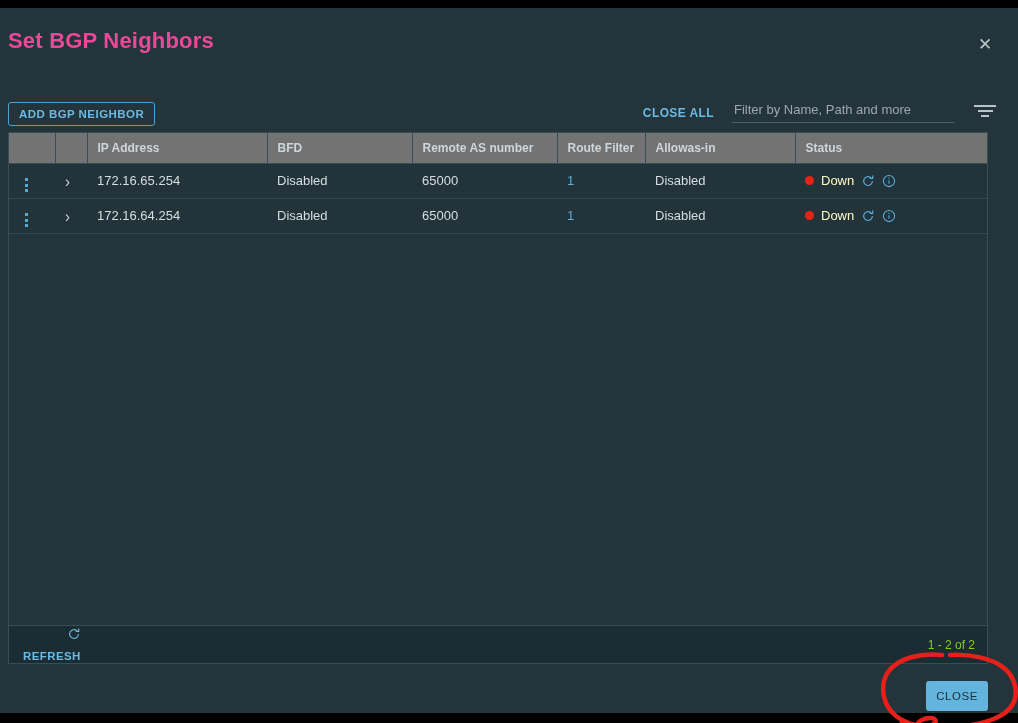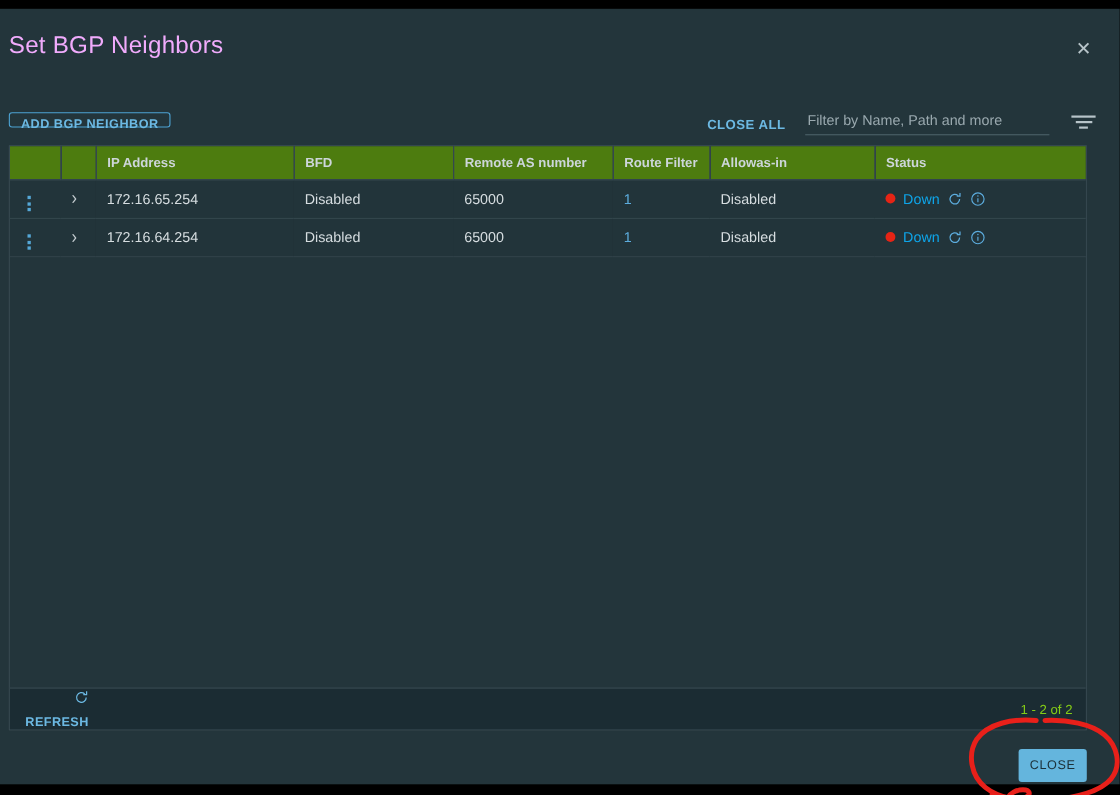--- a/index.html
+++ b/index.html
@@ -27,22 +27,22 @@
     height: 705px;
     background: #23353b;
     color: #eaeef0;
   }
 
   
   .modal-title {
     position: absolute;
     left: 8px; top: 20px;
     font-size: 22px;
-    font-weight: 400;
-    color: #f0abfc;
+    font-weight: 700;
+    color: #ec4899;
     letter-spacing: .2px;
   }
   .close-x {
     position: absolute;
     right: 22px; top: 26px;
     width: 22px; height: 22px;
     color: #b7c4c9;
     font-size: 17px;
     line-height: 22px;
     text-align: center;
@@ -81,21 +81,21 @@
     background: #a45fd0;
     color: #2a1233;
     font-size: 10px;
     font-weight: bold;
   }
 
   
   .btn-outline {
     position: absolute;
     left: 8px; top: 94px;
-    height: 14px;
+    height: 24px;
     padding: 0 10px;
     background: transparent;
     border: 1px solid #4da3d4;
     border-radius: 3px;
     color: #6cb9e3;
     font-size: 11.5px;
     font-weight: 600;
     letter-spacing: .45px;
     font-family: "Liberation Sans", sans-serif;
     cursor: pointer;
@@ -152,21 +152,21 @@
     border: 1px solid #3a4c54;
     background: #23353b;
     display: flex;
     flex-direction: column;
   }
   table {
     width: 100%;
     border-collapse: collapse;
     table-layout: fixed;
   }
-  thead tr { background: #4d7c0f; height: 30px; }
+  thead tr { background: #737373; height: 30px; }
   thead th {
     text-align: left;
     font-size: 12px;
     font-weight: bold;
     color: #cdd6da;
     padding: 0 0 0 10px;
     border-bottom: 1px solid #3a4c54;
     border-left: 1px solid #3a4c54;
     vertical-align: middle;
     position: relative;
@@ -209,21 +209,21 @@
     transform: scaleY(1.15);
   }
   .link { color: #5cacdd; cursor: pointer; }
   .status-cell { display: flex; align-items: center; gap: 7px; }
   .dot {
     width: 9px; height: 9px;
     border-radius: 50%;
     background: #e62415;
     display: inline-block;
   }
-  .status-txt { color: #0ea5e9; }
+  .status-txt { color: #fef9c3; }
   .ico-refresh, .ico-info {
     width: 14px; height: 14px;
     cursor: pointer;
     color: #5cacdd;
   }
   .ico-refresh svg, .ico-info svg { display: block; }
 
   .table-body-fill { flex: 1 1 auto; background: #23353b; }
 
   .table-footer {

